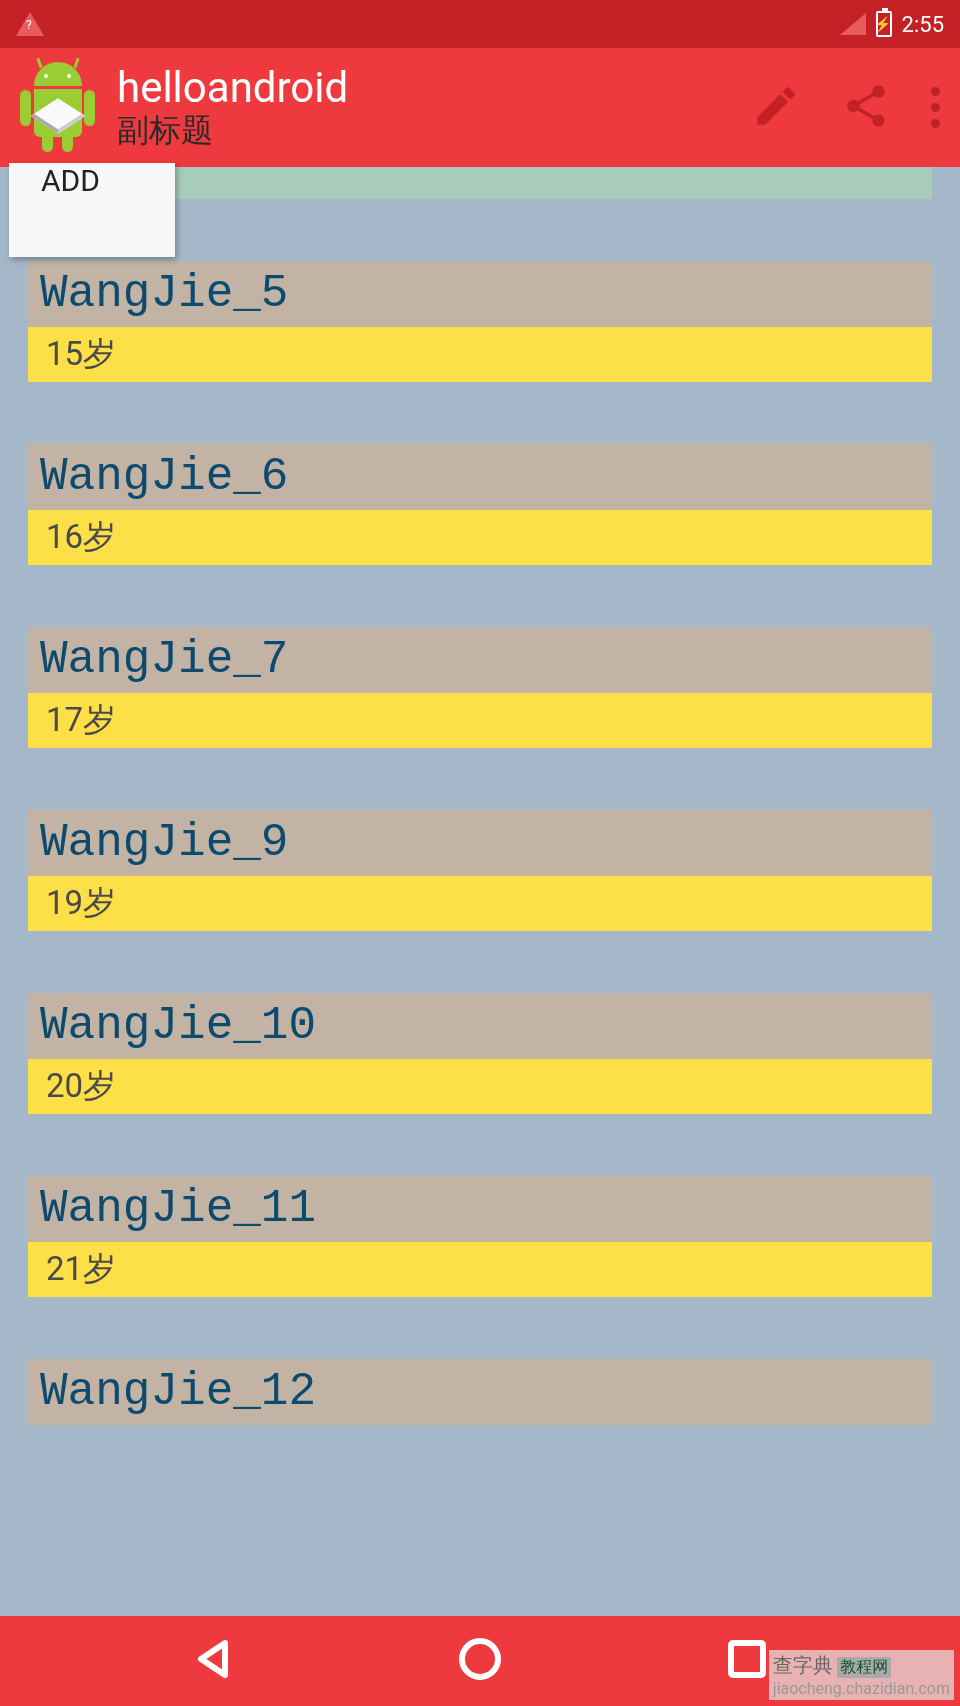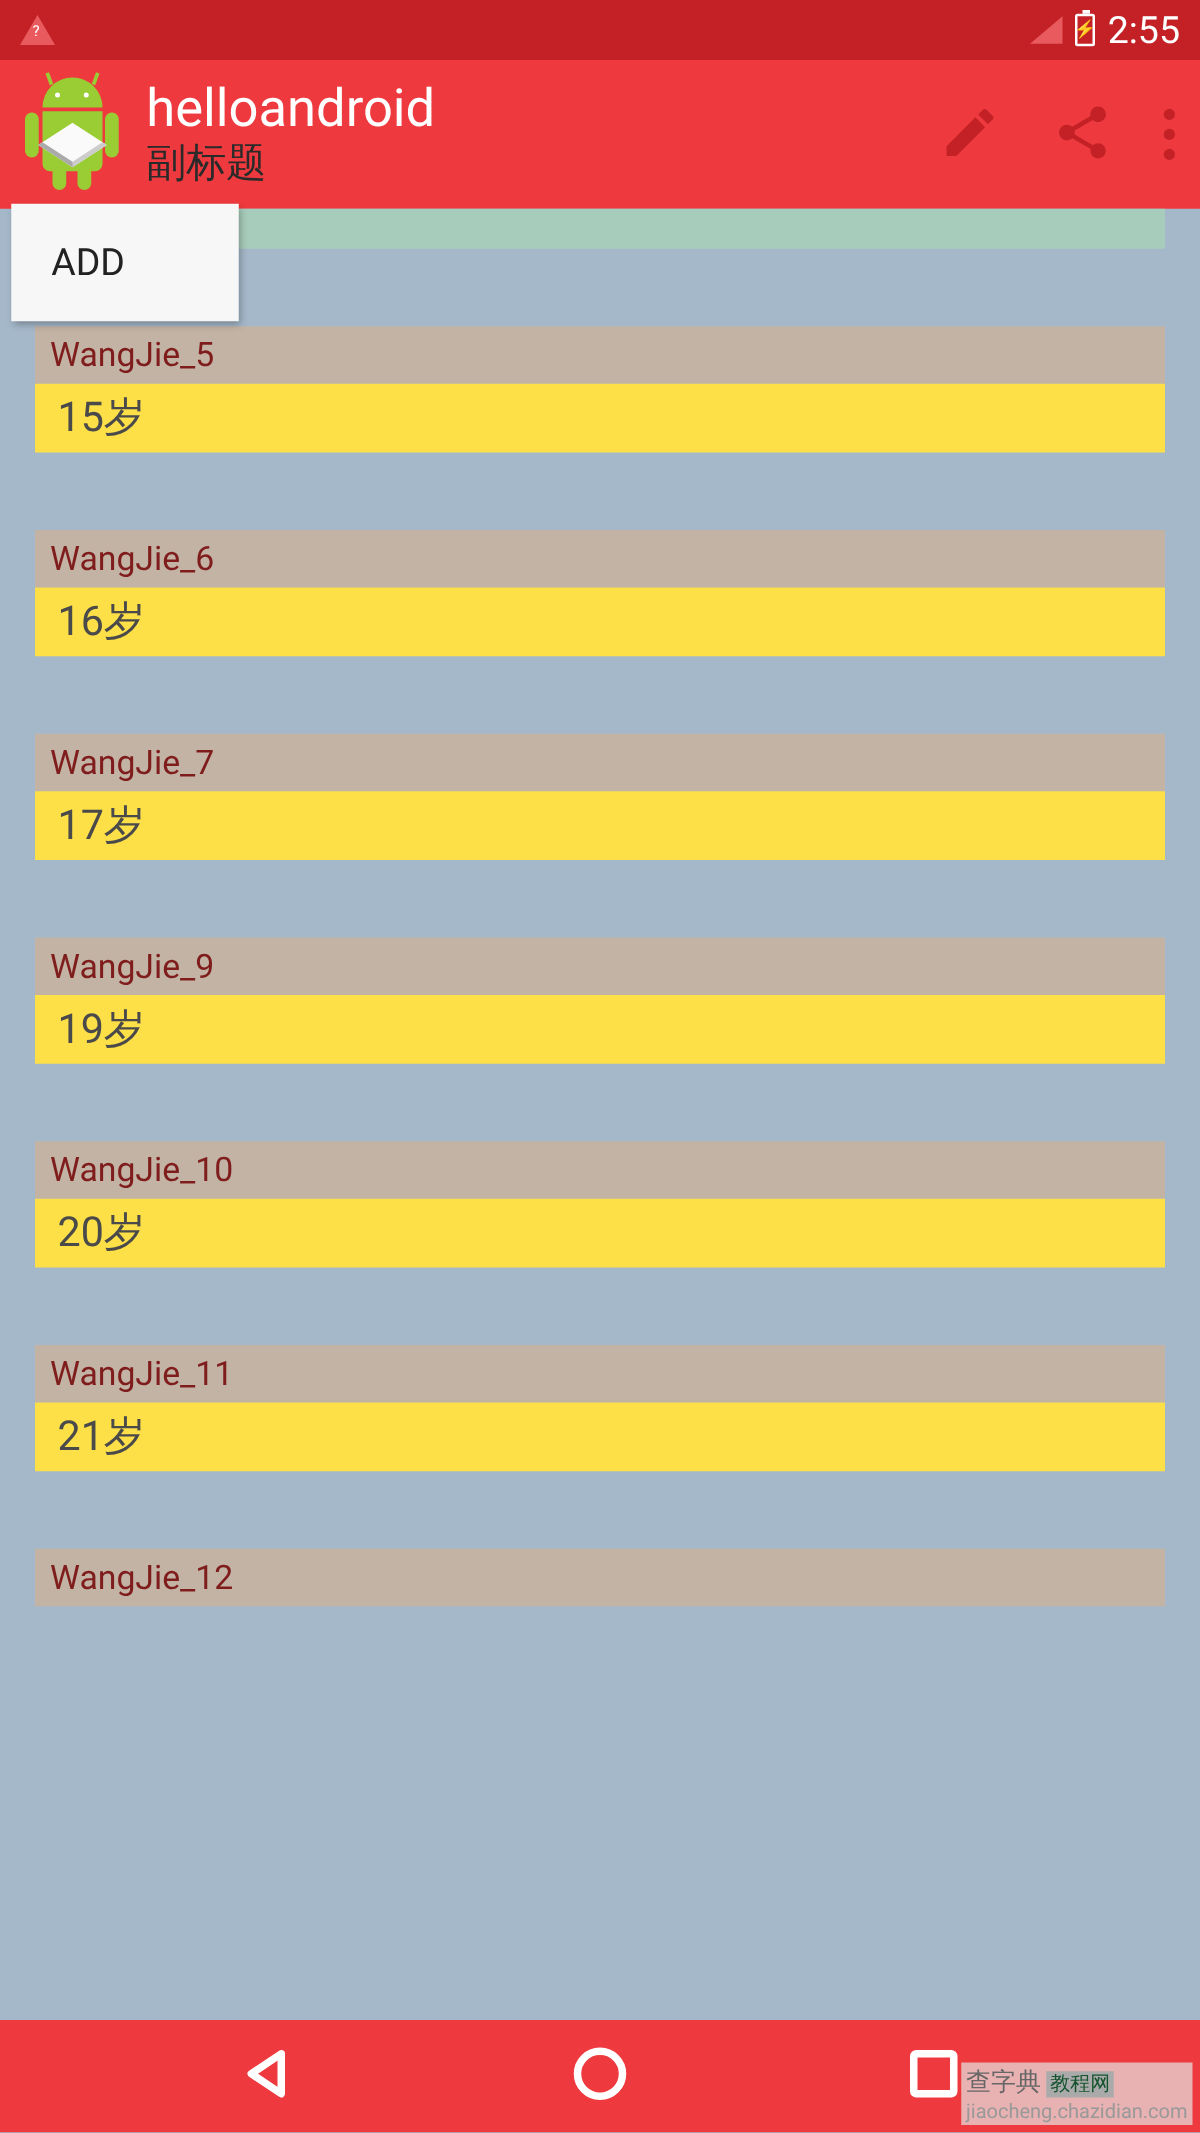--- a/index.html
+++ b/index.html
@@ -72,21 +72,21 @@
       width: 6px;
       height: 3px;
       background: white;
     }
     .battery-bolt {
       font-size: 14px;
       color: white;
       line-height: 1;
     }
     .clock {
-      font-size: 30px;
+      font-size: 22px;
       color: white;
       font-weight: 400;
     }
     .toolbar {
       height: 119px;
       background: #ee3a3e;
       display: flex;
       align-items: center;
       padding: 0 20px;
     }
@@ -206,27 +206,27 @@
     .overflow-dot {
       width: 9px;
       height: 9px;
       background: #c42127;
       border-radius: 50%;
     }
     .menu-popup {
       position: absolute;
       top: 163px;
       left: 9px;
-      width: 182px;
+      width: 166px;
       height: 94px;
       background: #f7f7f7;
       box-shadow: 2px 3px 6px rgba(0,0,0,0.3);
       z-index: 10;
       display: flex;
-      align-items: center;
+      align-items: flex-start;
       padding-left: 32px;
     }
     .menu-item {
       color: #222;
       font-size: 30px;
       font-weight: 400;
     }
     .list {
       padding: 0 28px;
       margin-top: 0;
@@ -237,23 +237,24 @@
       margin: 0 28px;
     }
     .list-item {
       margin-top: 62px;
     }
     .list-item:first-child {
       margin-top: 62px;
     }
     .name-row {
       background: #c3b3a5;
-      color: #7f1d1d;
-      font-size: 27px;
+      color: #0c4a6e;
+      font-size: 46px;
       padding: 7px 12px;
+      font-family: Liberation Mono, monospace;
     }
     .age-row {
       background: #fde047;
       color: #4a4a4a;
       font-size: 33px;
       padding: 5px 18px;
     }
     .nav-bar {
       position: absolute;
       bottom: 0;

